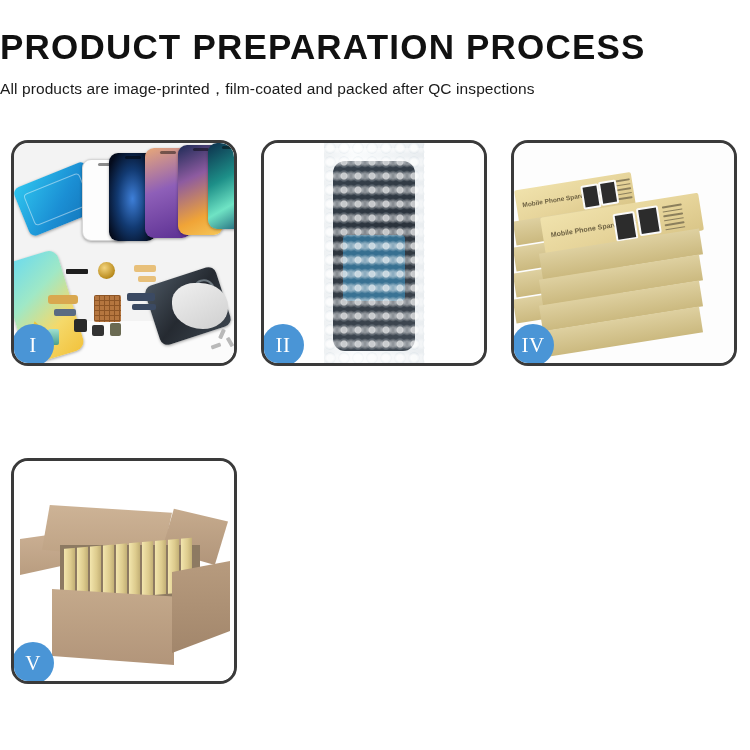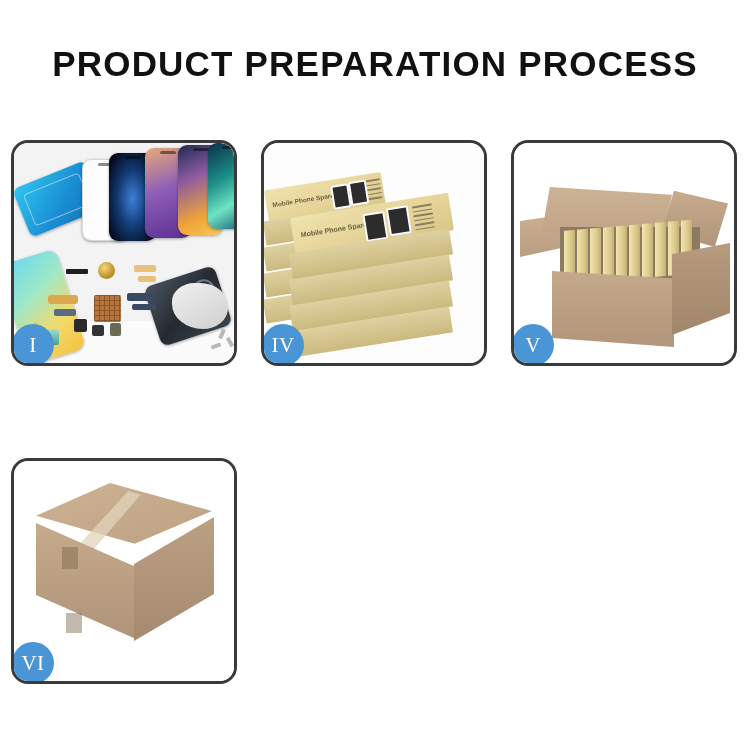--- a/index.html
+++ b/index.html
@@ -10,21 +10,21 @@
   }
   body {
     width: 750px;
     height: 750px;
     font-family: "Liberation Sans", sans-serif;
     overflow: hidden;
     position: relative;
   }
 
   
-  #header { text-align: center; padding-top: 45px; }
+  #header { text-align: left; padding-top: 28px; }
   #page-title {
     font-size: 35px;
     font-weight: bold;
     letter-spacing: 1.2px;
     color: #111111;
     line-height: 1.1;
     white-space: nowrap;
   }
   #page-subtitle {
     font-size: 15.5px;
@@ -250,20 +250,21 @@
   .s-tab{position:absolute;background:rgba(124,100,74,.45);}
   .s-shine{position:absolute;left:120px;top:18px;width:86px;height:40px;
     background:linear-gradient(120deg,rgba(255,255,255,.85),rgba(255,255,255,0));
     transform:rotate(-14deg);}
 </style>
 </head>
 <body>
 
 <div id="header">
   <div id="page-title">PRODUCT PREPARATION PROCESS</div>
+  <div id="page-subtitle">All products are image-printed，film-coated and packed after QC inspections</div>
 </div>
 
 <div id="panel-grid">
 
   <div class="panel">
     <div class="panel-photo">
       <div class="p1-bg"></div>
 
       <div class="scr scr-a"></div>
       <div class="scr scr-w">
@@ -299,20 +300,31 @@
       <div class="part pt-sq3"></div>
       <div class="part pt-sq4"></div>
       <div class="part pt-tri"></div>
       <div class="pt-screw" style="left:206px;top:186px;transform:rotate(24deg);"></div>
       <div class="pt-screw" style="left:214px;top:194px;transform:rotate(-30deg);"></div>
       <div class="pt-screw" style="left:200px;top:198px;transform:rotate(70deg);"></div>
     </div>
     <div class="badge">I</div>
   </div>
 
+  <div class="panel">
+    <div class="panel-photo">
+      <div class="p2-bg"></div>
+      <div class="p2-sleeve"></div>
+      <div class="p2-phone"></div>
+      <div class="p2-blue"></div>
+      <div class="p2-bub"></div>
+      <div class="p2-bub2"></div>
+    </div>
+    <div class="badge">II</div>
+  </div>
 
 
   <div class="panel">
     <div class="panel-photo">
       <div class="p4-bg"></div>
 
       <div class="ybox" style="left:2px;top:38px;width:118px;height:34px;transform:rotate(-9deg);">
         <div class="top"></div>
         <div class="boxlabel" style="left:6px;top:12px;font-size:6.5px;">Mobile Phone Spare Parts</div>
         <div class="scr-thumb" style="left:66px;top:6px;width:14px;height:20px;"></div>
@@ -386,27 +398,14 @@
           <i style="left:93px;"></i>
           <i style="left:106px;"></i>
         <i style="left:119px;"></i>
       </div>
       <div class="v-front"></div>
       <div class="v-right"></div>
     </div>
     <div class="badge">V</div>
   </div>
 
-  <div class="panel">
-    <div class="panel-photo">
-      <div class="p5-bg"></div>
-      <div class="s-shine"></div>
-      <div class="s-top"></div>
-      <div class="s-tape"></div>
-      <div class="s-front"></div>
-      <div class="s-right"></div>
-      <div class="s-tab" style="left:48px;top:86px;width:16px;height:22px;"></div>
-      <div class="s-tab" style="left:52px;top:152px;width:16px;height:20px;"></div>
-    </div>
-    <div class="badge">VI</div>
-  </div>
 
 </div>
 
 </body></html>

